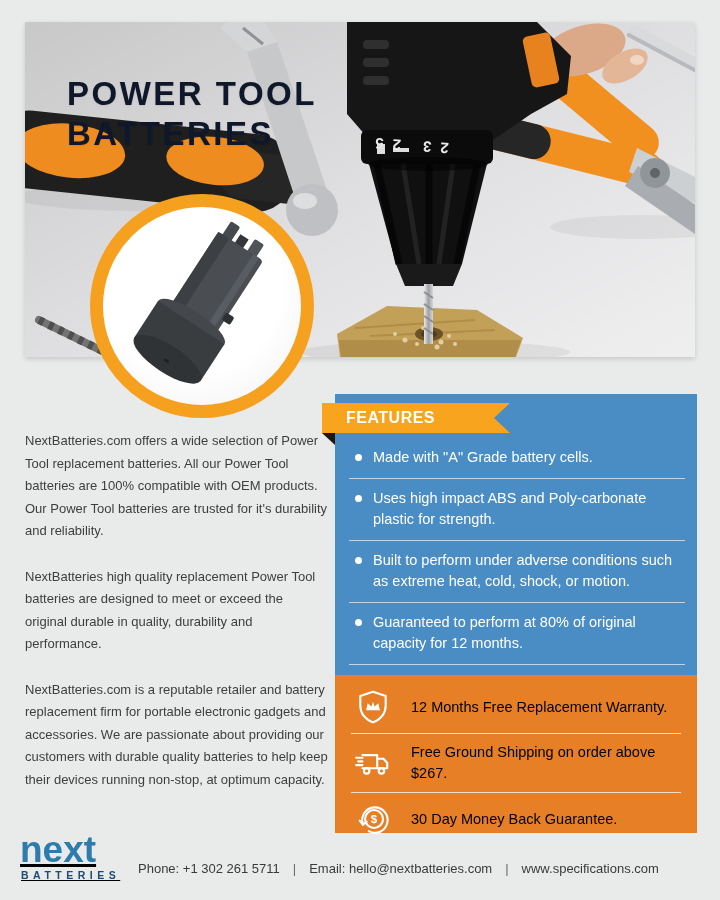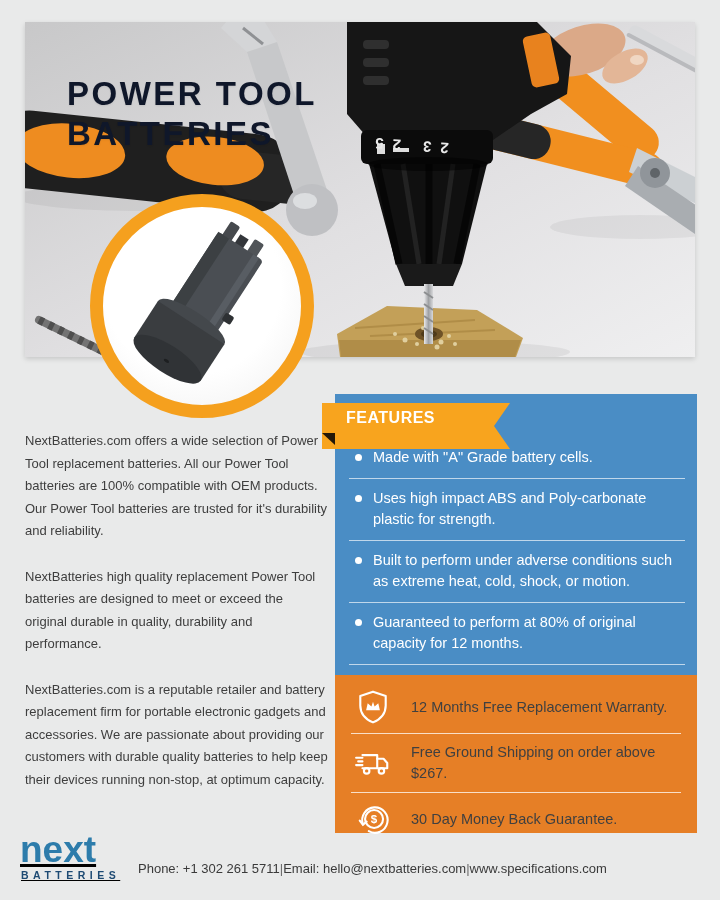--- a/index.html
+++ b/index.html
@@ -35,21 +35,21 @@
     position:absolute; left:25px; top:430px; width:303px;
     color:#3e3e3e; font-size:13px; line-height:22.5px;
   }
   .intro p { margin-bottom:23px; }
   
   .features-panel {
     position:absolute; left:335px; top:394px; width:362px;
     background:#4a8dc5; padding:44px 12px 8px 14px; z-index:4;
   }
   .ribbon {
-    position:absolute; left:-13px; top:9px; height:46px; width:188px;
+    position:absolute; left:-13px; top:9px; height:30px; width:188px;
     background:#f8a41e; color:#ffffff; font-weight:bold; font-size:16px;
     letter-spacing:.5px; line-height:30px; padding-left:24px;
     clip-path:polygon(0 0,100% 0,calc(100% - 16px) 50%,100% 100%,0 100%);
   }
   .ribbon-fold {
     position:absolute; left:-13px; top:39px; width:13px; height:12px;
     background:#241808; clip-path:polygon(0 0,100% 0,100% 100%);
   }
   .features-list { list-style:none; }
   .features-list li {
@@ -67,33 +67,33 @@
     position:absolute; left:335px; top:675px; width:362px; height:158px;
     background:#e67f26; padding:6px 16px 6px 16px; z-index:4;
     display:flex; flex-direction:column; justify-content:space-evenly;
   }
   .benefit-row {
     display:flex; align-items:center; gap:18px; padding:8px 2px;
     border-bottom:1px solid rgba(255,255,255,.75);
   }
   .benefit-row:last-child { border-bottom:none; }
   .benefit-icon { flex:0 0 40px; display:flex; justify-content:center; }
-  .benefit-text { color:#404040; font-size:14.5px; line-height:21px; }
+  .benefit-text { color:#000000; font-size:14.5px; line-height:21px; }
   
   .footer-logo { position:absolute; left:20px; top:833px; z-index:2;text-decoration:underline; }
   .logo-top {
     display:block; font-size:37px; font-weight:bold; color:#2d7cab;
     line-height:34px; letter-spacing:0;
   }
   .logo-bottom {
     display:block; font-size:10.5px; font-weight:bold; color:#1d4a73;
     letter-spacing:4.5px; margin-top:2px; margin-left:1px;
   }
   .footer-contact {
-    position:absolute; left:138px; top:861px; display:flex; 
+    position:absolute; left:138px; top:861px; display:flex; gap:13px;
     font-size:13px; color:#3a3a3a; align-items:flex-end;
   }
   .contact-sep { color:#6b6b6b; }
 </style>
 </head>
 <body>
 
 <div class="page">
 
   <div class="hero">

